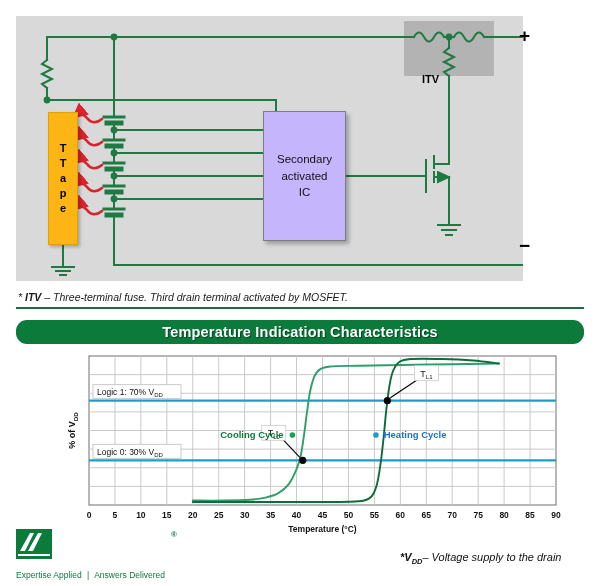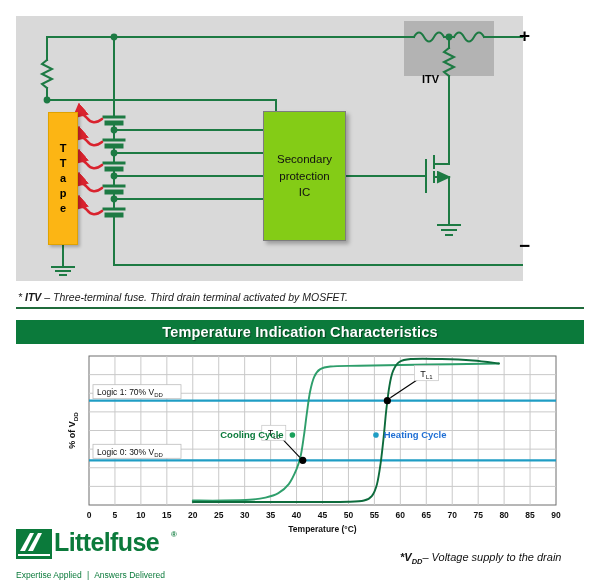--- a/index.html
+++ b/index.html
@@ -37,21 +37,21 @@
     position:absolute; left:0; top:0; width:100%; height:100%;
     display:flex; flex-direction:column; align-items:center; justify-content:center;
     font-weight:bold; font-size:11px; color:#000; line-height:1.35;
     letter-spacing:0;
   }
   #ttape-label span{ display:block; }
 
   
   #ic-block{
     position:absolute; left:247px; top:95px; width:83px; height:130px;
-    background:#84cc16; border:1px solid #7d7d7d;
+    background:#c4b5fd; border:1px solid #7d7d7d;
     box-shadow:3px 3px 4px rgba(0,0,0,.28);
     display:flex; align-items:center; justify-content:center;
   }
   #ic-label{
     font-size:11.5px; color:#111; text-align:center; line-height:1.45;
   }
   #itv-label{
     position:absolute; left:406px; top:57px;
     font-size:11px; font-weight:bold; color:#000;
   }
@@ -64,21 +64,21 @@
   #circuit-caption b{ font-style:italic; }
   #rule-line{
     position:absolute; left:16px; top:307px; width:568px; height:2px;
     background:#1f6b3b;
   }
 
   
   #chart-header{
     position:absolute; left:16px; top:320px; width:568px; height:24px;
     background:#0b7a3b;
-    display:flex; align-items:center; justify-content:center;
+    display:flex; align-items:center; justify-content:center;border-radius:11px;
   }
   #chart-header-title{
     color:#ffffff; font-size:14.5px; font-weight:bold;
     text-shadow:1px 1px 1px rgba(0,0,0,.45);
     letter-spacing:.2px;
   }
 
   
   #chart-wrap{
     position:absolute; left:16px; top:350px; width:568px; height:190px;
@@ -224,21 +224,21 @@
       <span>T</span>
       <span>a</span>
       <span>p</span>
       <span>e</span>
     </div>
   </div>
 
   <div id="ic-block">
     <div id="ic-label">
       <div>Secondary</div>
-      <div>protection</div>
+      <div>activated</div>
       <div>IC</div>
     </div>
   </div>
 
   <div id="itv-label">ITV</div>
 </div>
 
 <div id="plus-sign" class="term-sign">+</div>
 <div id="minus-sign" class="term-sign">−</div>
 
@@ -339,21 +339,20 @@
 </div>
 
 <div id="logo-area">
   <svg width="36" height="30" viewBox="0 0 36 30" style="position:absolute;left:2px;top:1px;">
     <rect x="0" y="0" width="36" height="30" fill="#0b7a3b"></rect>
     <path d="M4,22 L14,4 L18,4 L9,22 Z" fill="#ffffff"></path>
     <path d="M12,22 L22,4 L26,4 L17,22 Z" fill="#ffffff"></path>
     <path d="M2,25 L34,25 L34,27 L2,27 Z" fill="#ffffff"></path>
     <path d="M26,5 L33,5 L33,21 L26,21 Z" fill="#0b7a3b"></path>
   </svg>
-  <div id="logo-name">Littelfuse</div>
   <div id="logo-reg">®</div>
   <div id="logo-tagline">
     <span>Expertise Applied</span>
     <span class="sep">|</span>
     <span>Answers Delivered</span>
   </div>
 </div>
 
 <div id="footnote">
   <span class="reg">*V</span><sub class="reg">DD</sub><span class="rest">– Voltage supply to the drain</span>

